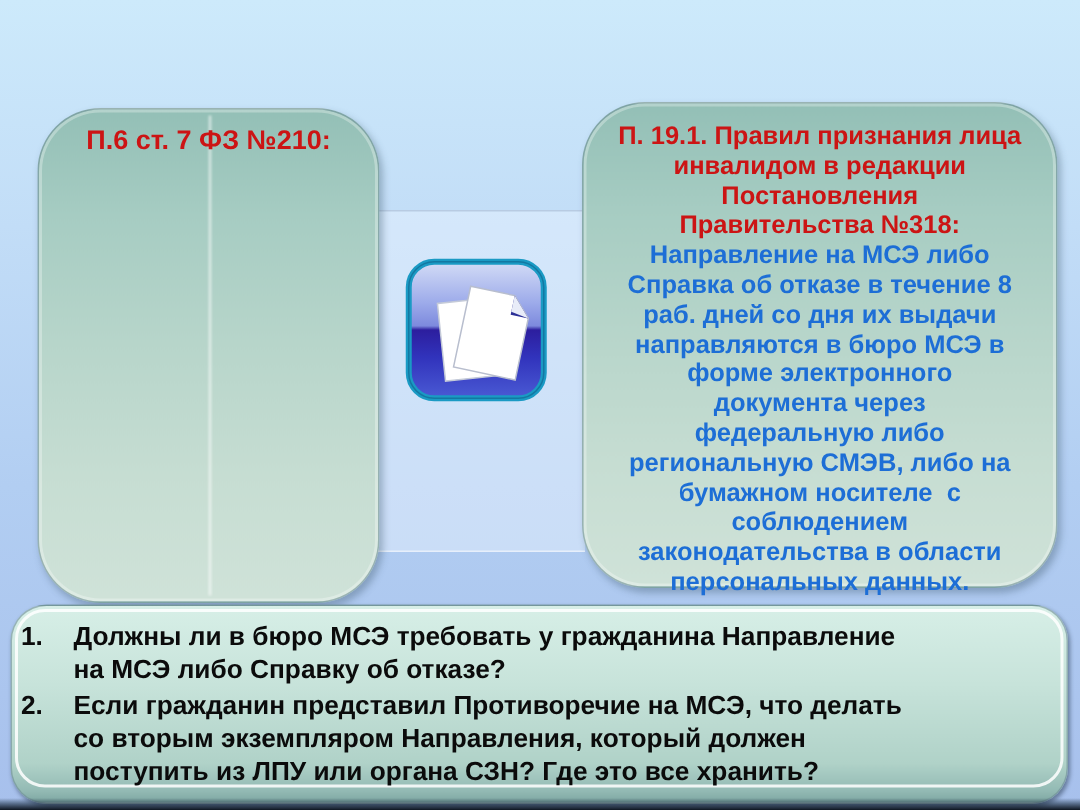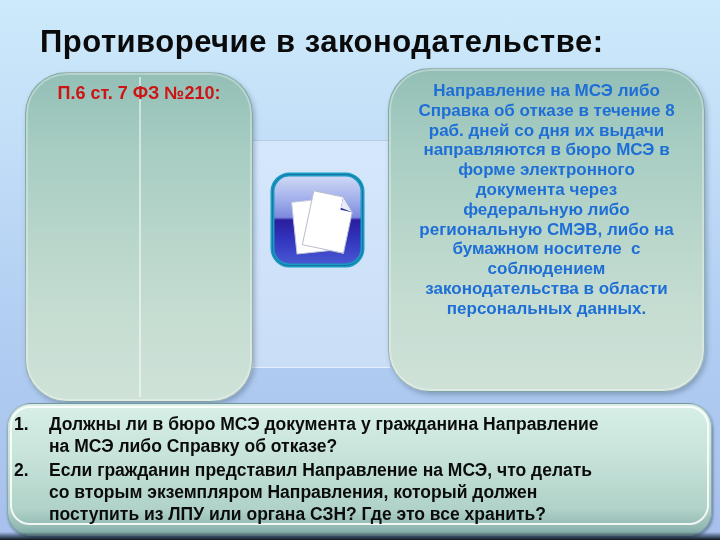--- a/index.html
+++ b/index.html
@@ -41,21 +41,20 @@
   .q-num,.q-text{font-size:17.5px;font-weight:bold;color:#0b0b0b;line-height:22px;}
   .q-text{white-space:pre-wrap;}
   .bottom-edge{position:absolute;left:0;right:0;bottom:0;height:8px;
     background:linear-gradient(180deg,rgba(30,50,70,0) 0%,rgba(30,48,66,0.55) 45%,#0d1520 100%);}
 </style>
 </head>
 <body>
 
 <div class="slide">
 
-  <h1 class="title">Противоречие в законодательстве:</h1>
 
   <div class="center-band"></div>
 
   <div class="lawbox box-left">
     <div class="streak"></div>
     <div class="box-inner">
       <div class="box-text hdr">П.6 ст. 7 ФЗ №210:</div>
     </div>
   </div>
 
@@ -79,45 +78,49 @@
       <g transform="rotate(12 56 48)">
         <path d="M38 22 h30 l12 13 v42 h-42 z" fill="#ffffff" stroke="#b8bece" stroke-width="1"></path>
         <path d="M68 22 l12 13 h-12 z" fill="#2b2f96"></path>
         <path d="M68 22 l12 13 -12 -2 z" fill="#e8ecf8"></path>
       </g>
     </svg>
   </div>
 
   <div class="lawbox box-right">
     <div class="box-inner">
+      <div class="box-text hdr">П. 19.1. Правил признания лица
+инвалидом в редакции
+Постановления
+Правительства №318:</div>
       <div class="box-text bdy">Направление на МСЭ либо
 Справка об отказе в течение 8
 раб. дней со дня их выдачи
 направляются в бюро МСЭ в
 форме электронного
 документа через
 федеральную либо
 региональную СМЭВ, либо на
 бумажном носителе  с
 соблюдением
 законодательства в области
 персональных данных.</div>
     </div>
   </div>
 
   <div class="panel">
     <div class="q-list">
       <div class="q-row">
         <span class="q-num">1.</span>
-        <span class="q-text">Должны ли в бюро МСЭ документа у гражданина Направление
+        <span class="q-text">Должны ли в бюро МСЭ требовать у гражданина Направление
 на МСЭ либо Справку об отказе?</span>
       </div>
       <div class="q-row">
         <span class="q-num">2.</span>
-        <span class="q-text">Если гражданин представил Направление на МСЭ, что делать
+        <span class="q-text">Если гражданин представил Противоречие на МСЭ, что делать
 со вторым экземпляром Направления, который должен
 поступить из ЛПУ или органа СЗН? Где это все хранить?</span>
       </div>
     </div>
   </div>
 
   <div class="bottom-edge"></div>
 
 </div>
 

